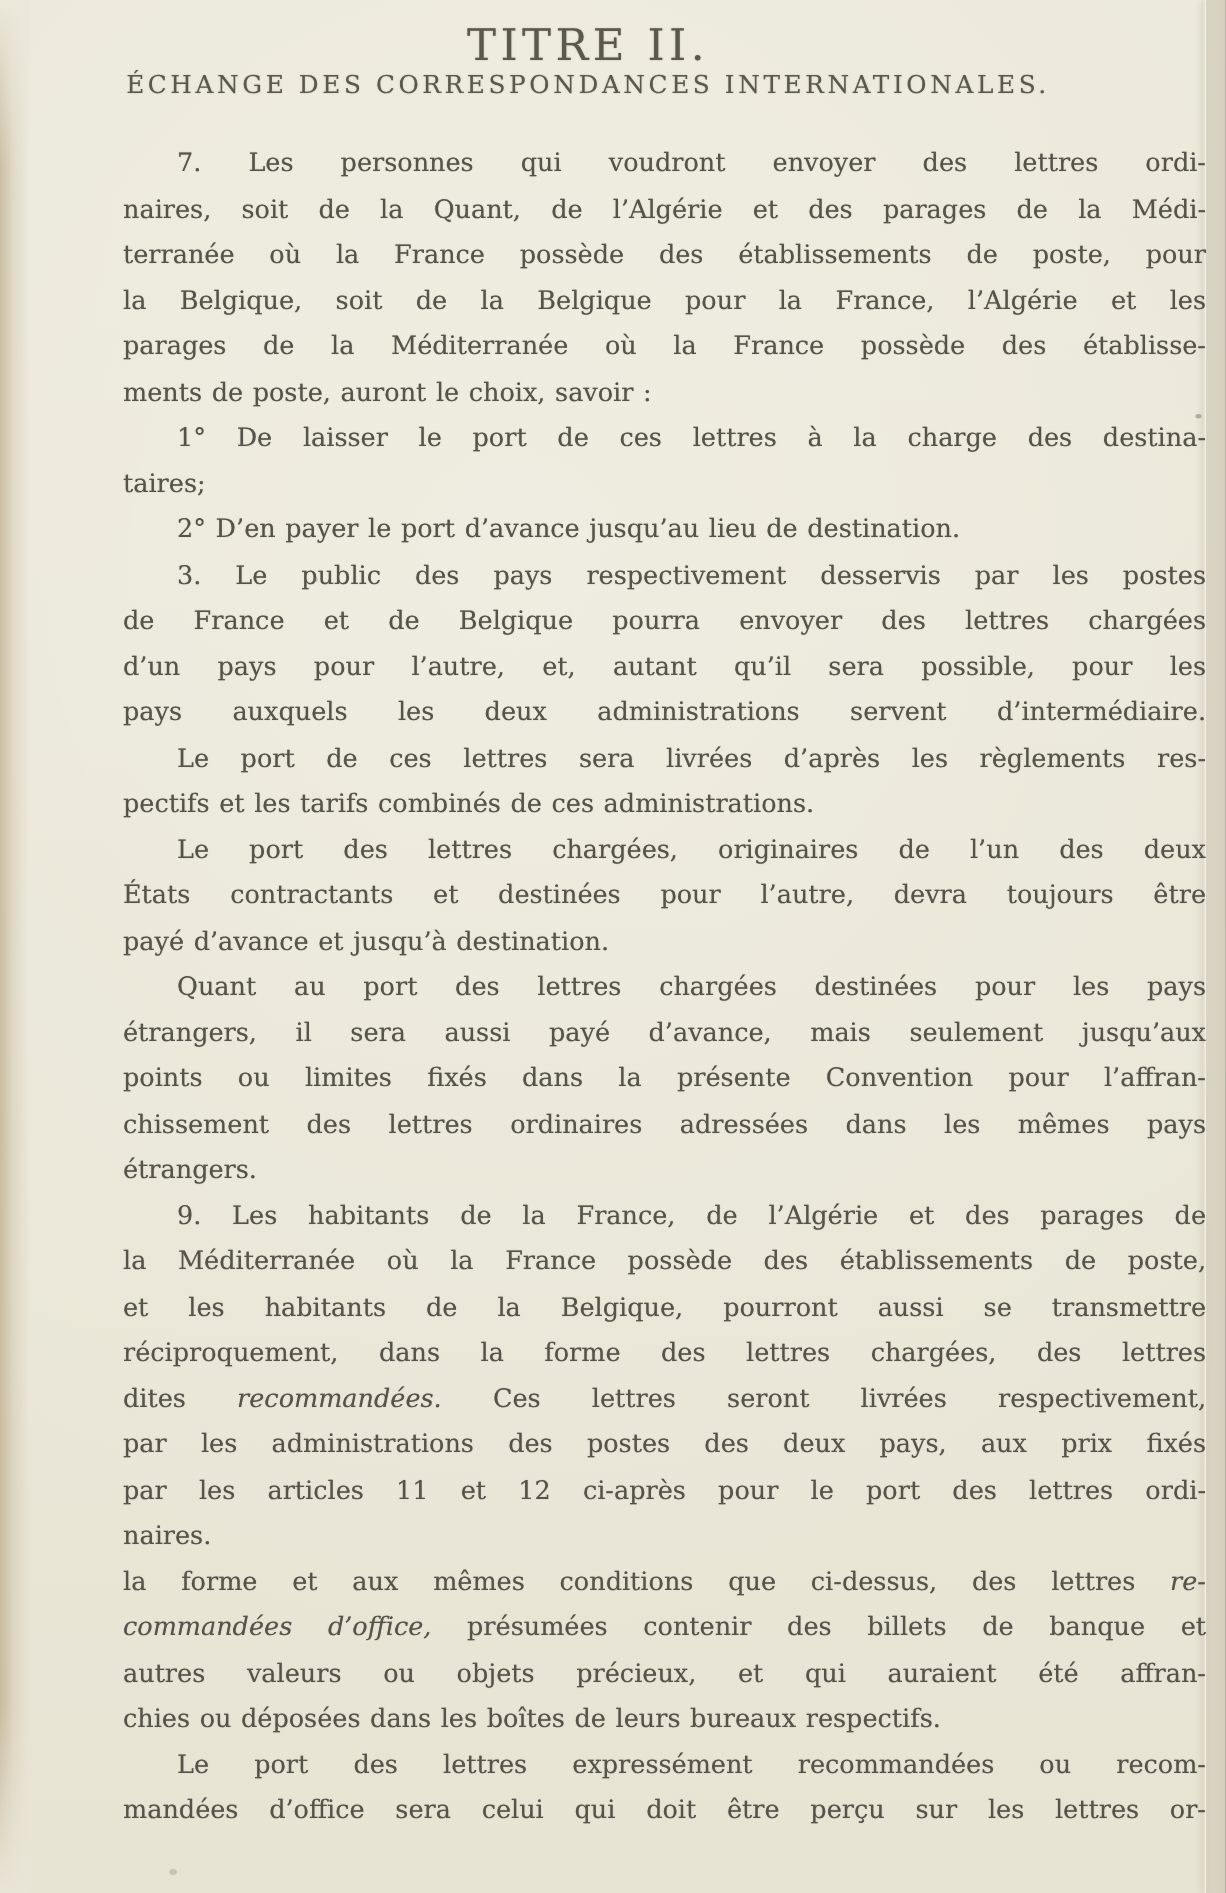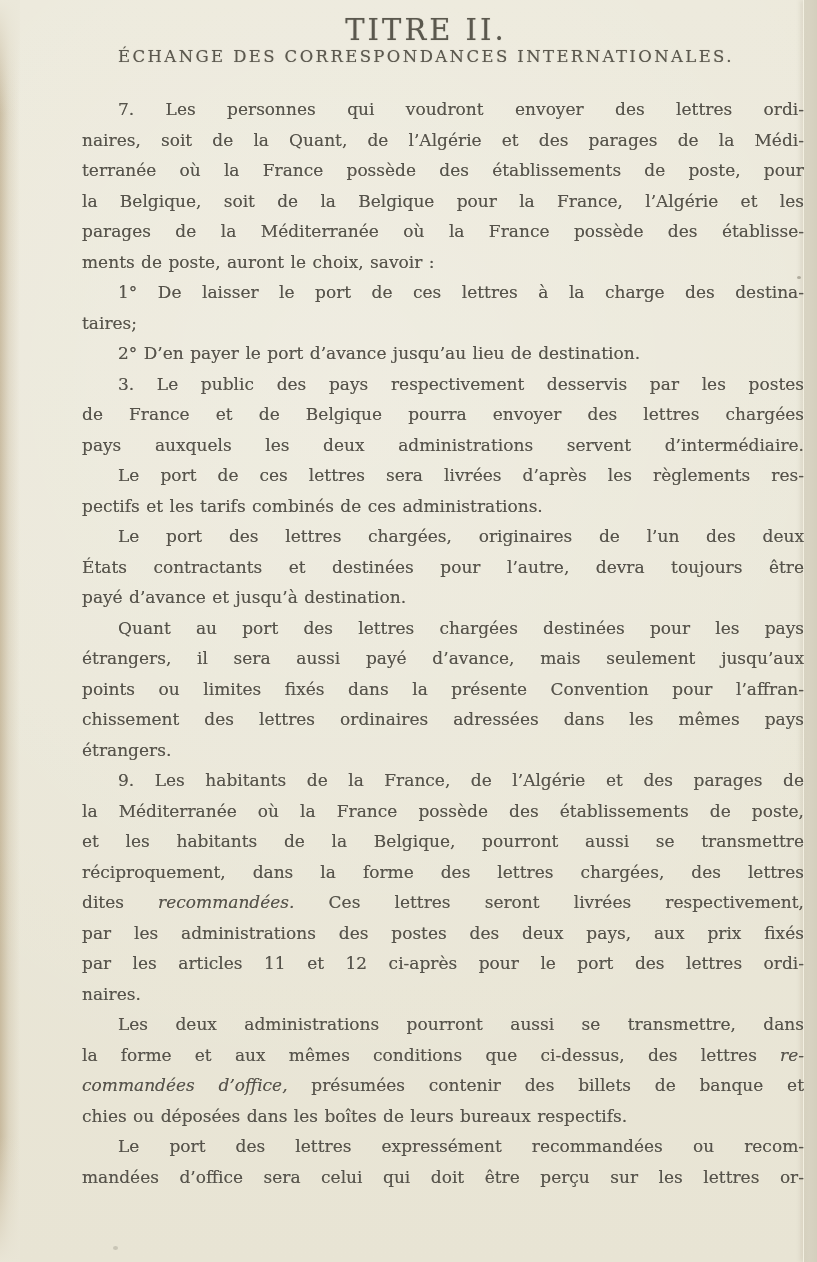--- a/index.html
+++ b/index.html
@@ -25,21 +25,21 @@
       linear-gradient(to right, rgba(148,118,70,0.38), rgba(148,118,70,0.14) 45%, rgba(148,118,70,0));
   }
   
   .page-edge {
     position: absolute; right: 0; top: 0; bottom: 0; width: 13px;
     border-left: 1px solid #f2efe1;
     background: linear-gradient(to right, rgba(199,193,173,0.55) 0%, #d8d3c2 40%, #d4cfbd 100%);
     box-shadow: -3px 0 4px rgba(120,110,85,0.12);
   }
   .doc-header {
-    position: absolute; top: 13px; left: 56px; width: 740px;
+    position: absolute; top: 13px; left: 22px; width: 740px;
     text-align: center;
   }
   .doc-title {
     font-size: 29px; letter-spacing: 3px;
     color: #5b584e;
     text-shadow: 0 0 1px rgba(91,88,78,0.45);
   }
   .doc-subtitle {
     margin-top: 0;
     font-size: 16.5px; letter-spacing: 2.4px;
@@ -90,20 +90,21 @@
       <div>
         <div class="line ind"><span>1° De laisser le port de ces lettres à la charge des destina-</span></div>
         <div class="line end"><span>taires;</span></div>
       </div>
       <div>
         <div class="line ind end"><span>2° D’en payer le port d’avance jusqu’au lieu de destination.</span></div>
       </div>
       <div>
         <div class="line ind"><span>3. Le public des pays respectivement desservis par les postes</span></div>
         <div class="line"><span>de France et de Belgique pourra envoyer des lettres chargées</span></div>
+        <div class="line"><span>d’un pays pour l’autre, et, autant qu’il sera possible, pour les</span></div>
         <div class="line"><span>pays auxquels les deux administrations servent d’intermédiaire.</span></div>
       </div>
       <div>
         <div class="line ind"><span>Le port de ces lettres sera livrées d’après les règlements res-</span></div>
         <div class="line end"><span>pectifs et les tarifs combinés de ces administrations.</span></div>
       </div>
       <div>
         <div class="line ind"><span>Le port des lettres chargées, originaires de l’un des deux</span></div>
         <div class="line"><span>États contractants et destinées pour l’autre, devra toujours être</span></div>
         <div class="line end"><span>payé d’avance et jusqu’à destination.</span></div>
@@ -119,23 +120,23 @@
         <div class="line ind"><span>9. Les habitants de la France, de l’Algérie et des parages de</span></div>
         <div class="line"><span>la Méditerranée où la France possède des établissements de poste,</span></div>
         <div class="line"><span>et les habitants de la Belgique, pourront aussi se transmettre</span></div>
         <div class="line"><span>réciproquement, dans la forme des lettres chargées, des lettres</span></div>
         <div class="line"><span>dites </span><i>recommandées.</i><span> Ces lettres seront livrées respectivement,</span></div>
         <div class="line"><span>par les administrations des postes des deux pays, aux prix fixés</span></div>
         <div class="line"><span>par les articles 11 et 12 ci-après pour le port des lettres ordi-</span></div>
         <div class="line end"><span>naires.</span></div>
       </div>
       <div>
-        <div class="line ind"><span>Les deux administrations pourront aussi se transmettre, dans</span></div>
         <div class="line"><span>la forme et aux mêmes conditions que ci-dessus, des lettres </span><i>re-</i></div>
         <div class="line"><i>commandées d’office,</i><span> présumées contenir des billets de banque et</span></div>
+        <div class="line"><span>autres valeurs ou objets précieux, et qui auraient été affran-</span></div>
         <div class="line end"><span>chies ou déposées dans les boîtes de leurs bureaux respectifs.</span></div>
       </div>
       <div>
         <div class="line ind"><span>Le port des lettres expressément recommandées ou recom-</span></div>
         <div class="line"><span>mandées d’office sera celui qui doit être perçu sur les lettres or-</span></div>
       </div>
     </main>
 
   <div class="speck s1"></div>
   <div class="speck s2"></div>

